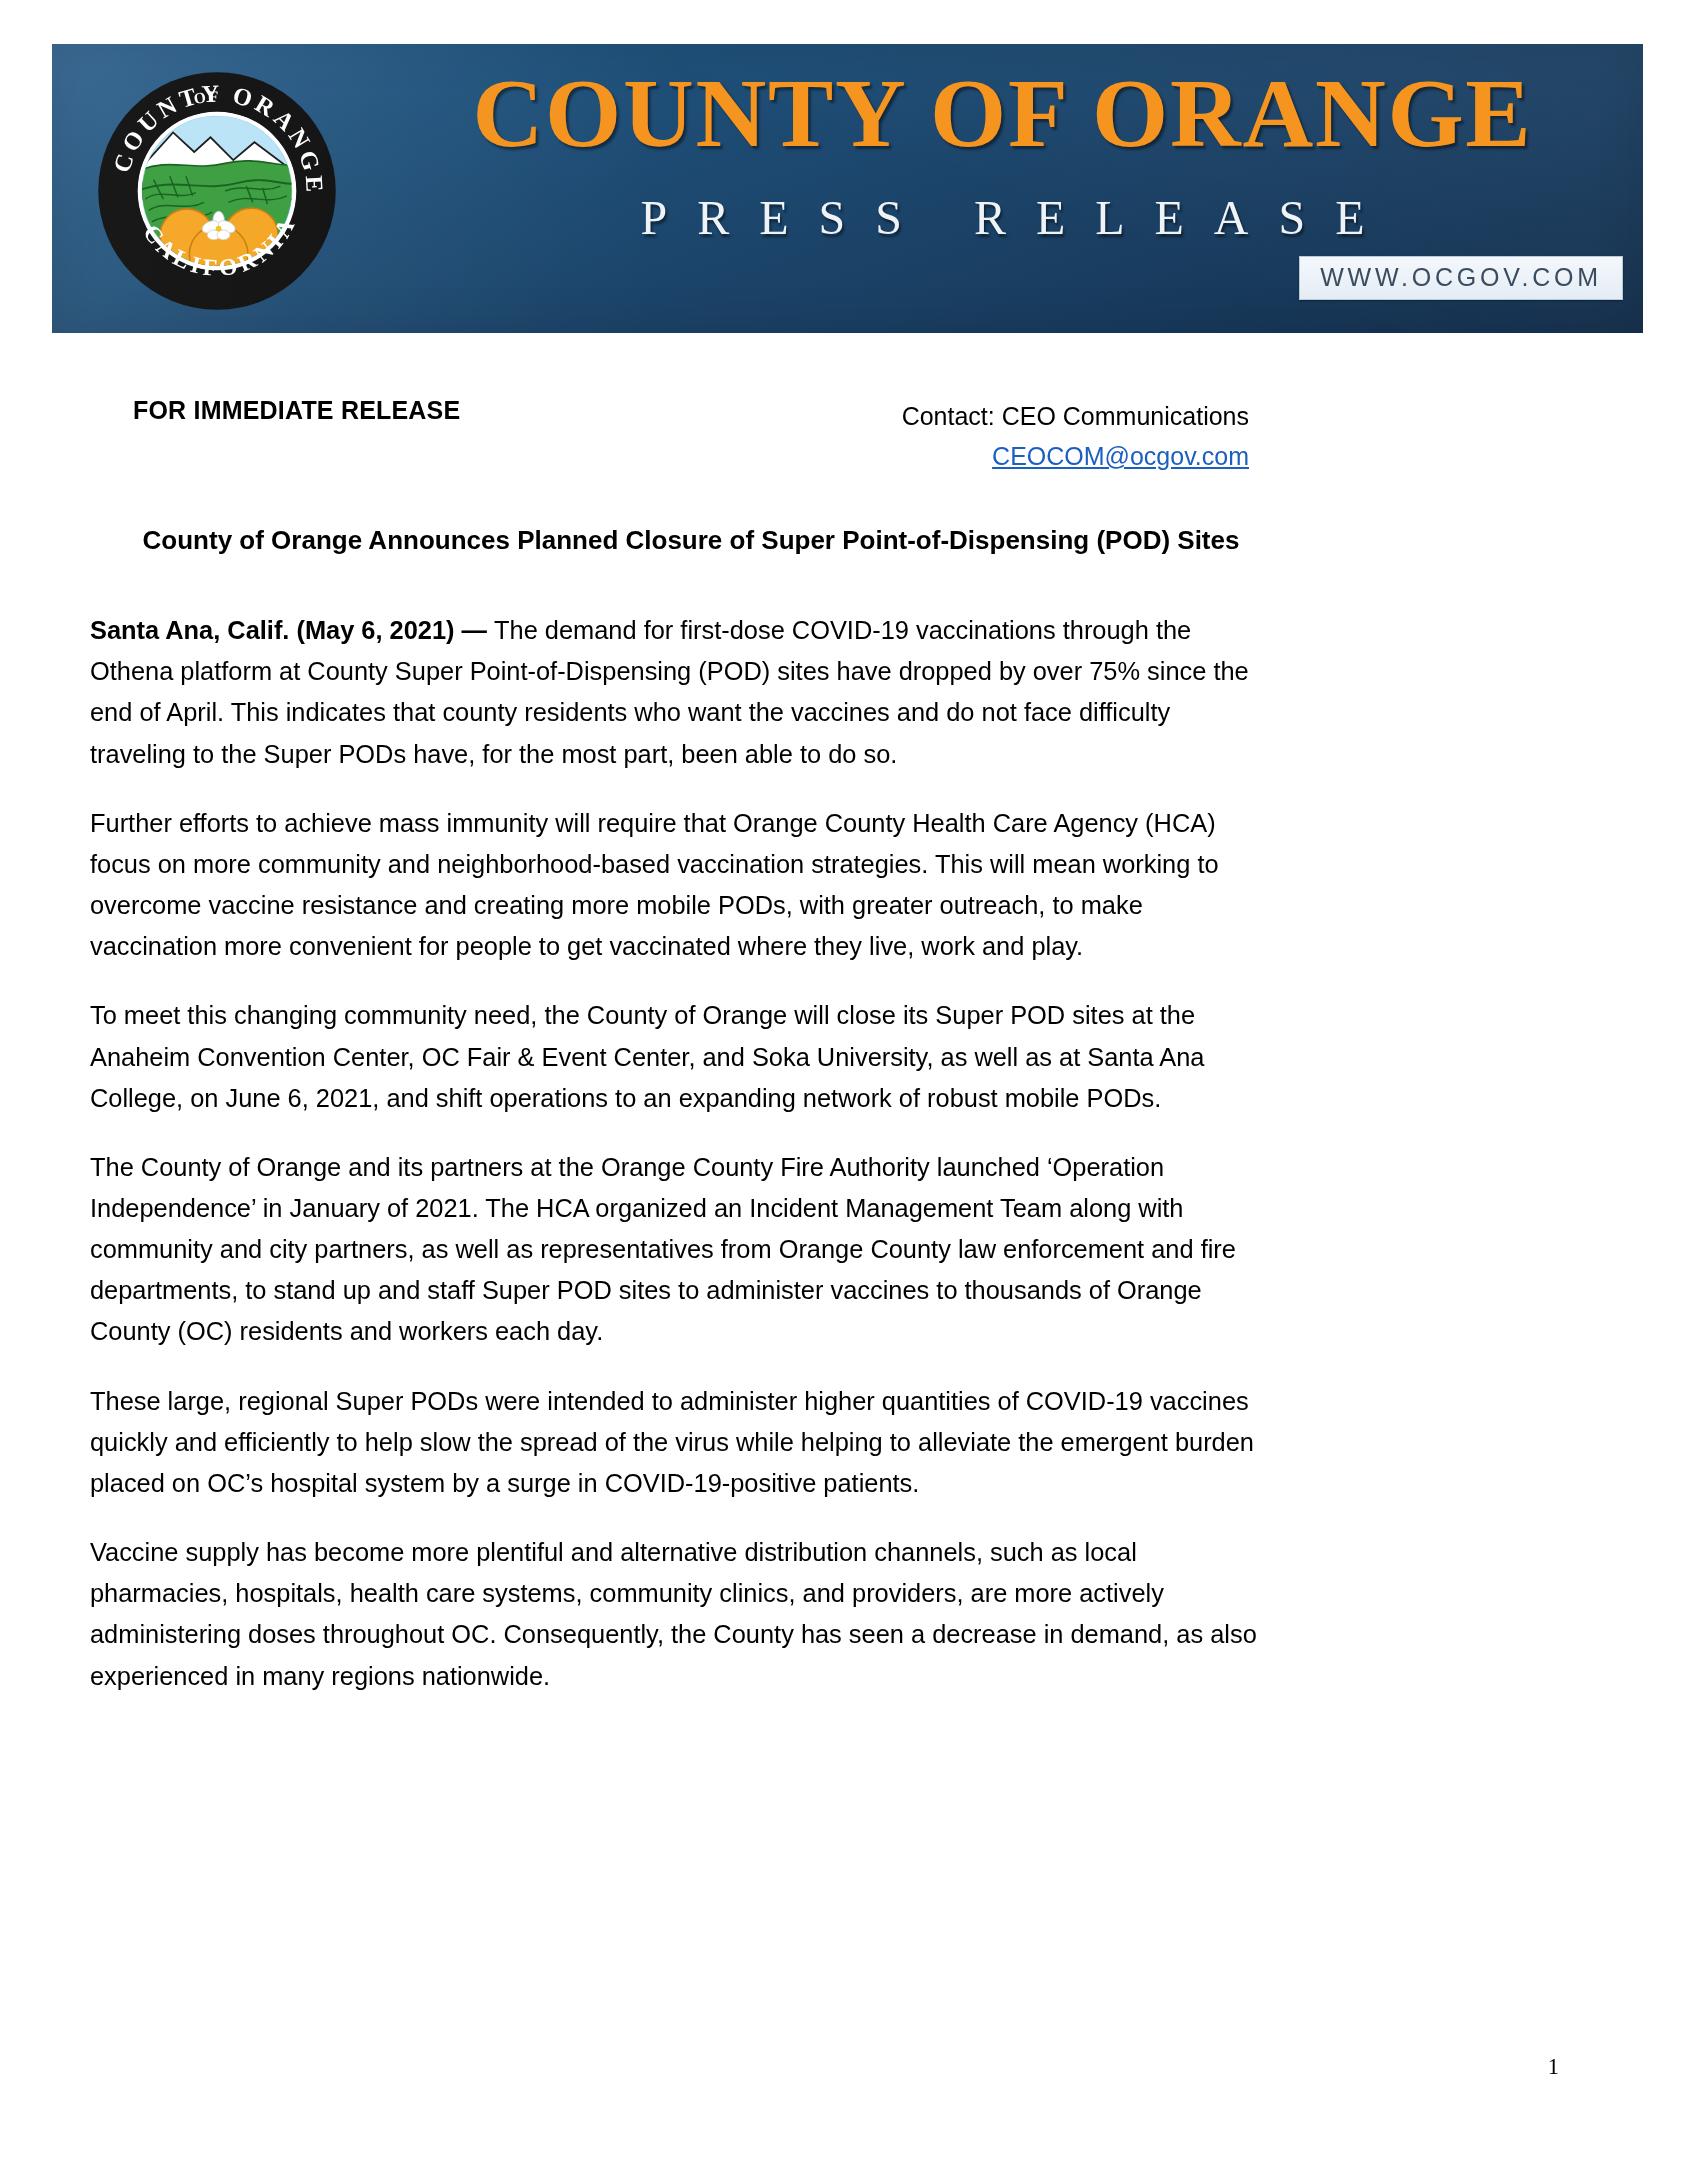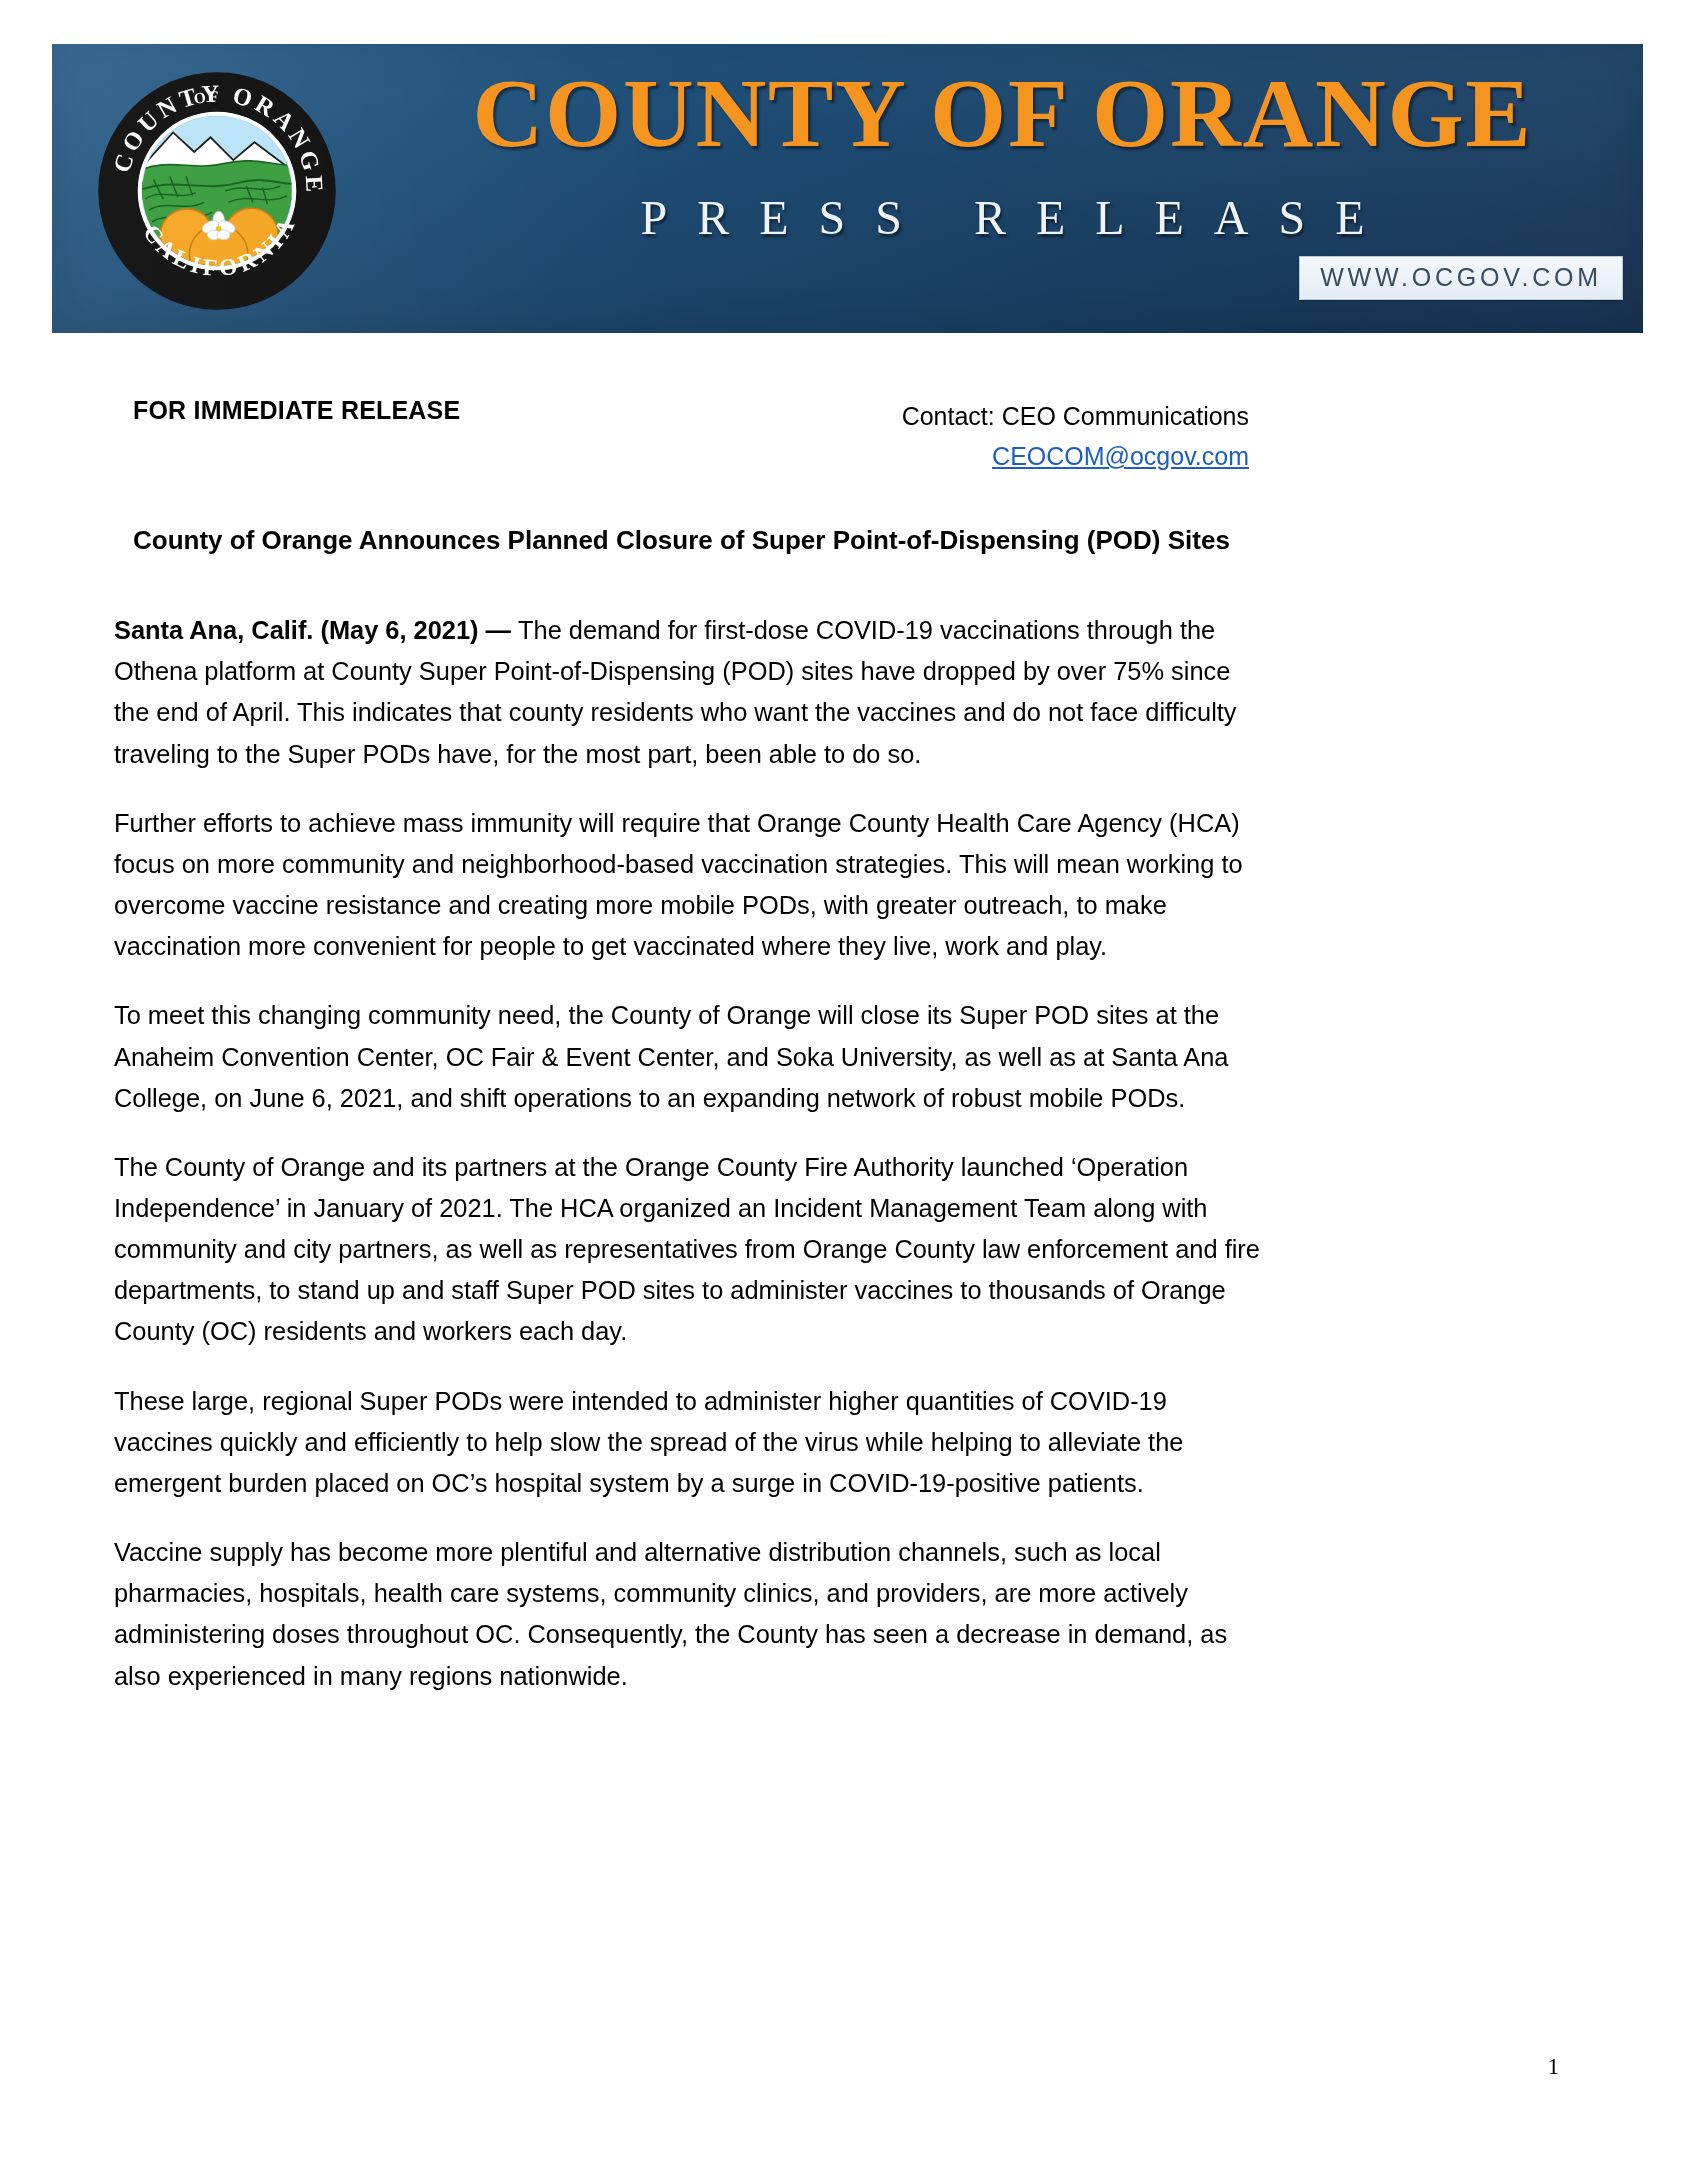--- a/index.html
+++ b/index.html
@@ -134,35 +134,35 @@
   .contact-line { display: block; }
   .contact-email {
     display: inline-block;
     color: #1d5fbf;
     text-decoration: underline;
     cursor: pointer;
   }
 
   .headline {
     margin: 35px 167px 0 133px;
-    text-align: left;
+    text-align: center;
     font-size: 26px;
     font-weight: bold;
     line-height: 1.35;
   }
   .subhead {
     margin: 6.7px 167px 0 133px;
     text-align: center;
     font-size: 25px;
     font-style: italic;
     line-height: 1.35;
   }
 
   .body-text {
-    margin: 52px 146px 0 114px;
+    margin: 52px 146px 0 90px;
     font-size: 25.4px;
     line-height: 1.62;
   }
   .body-text p {
     margin: 0 0 28px 0;
   }
   .body-text p:last-child { margin-bottom: 0; }
   .lead-in { font-weight: bold; }
 
   .page-number {

